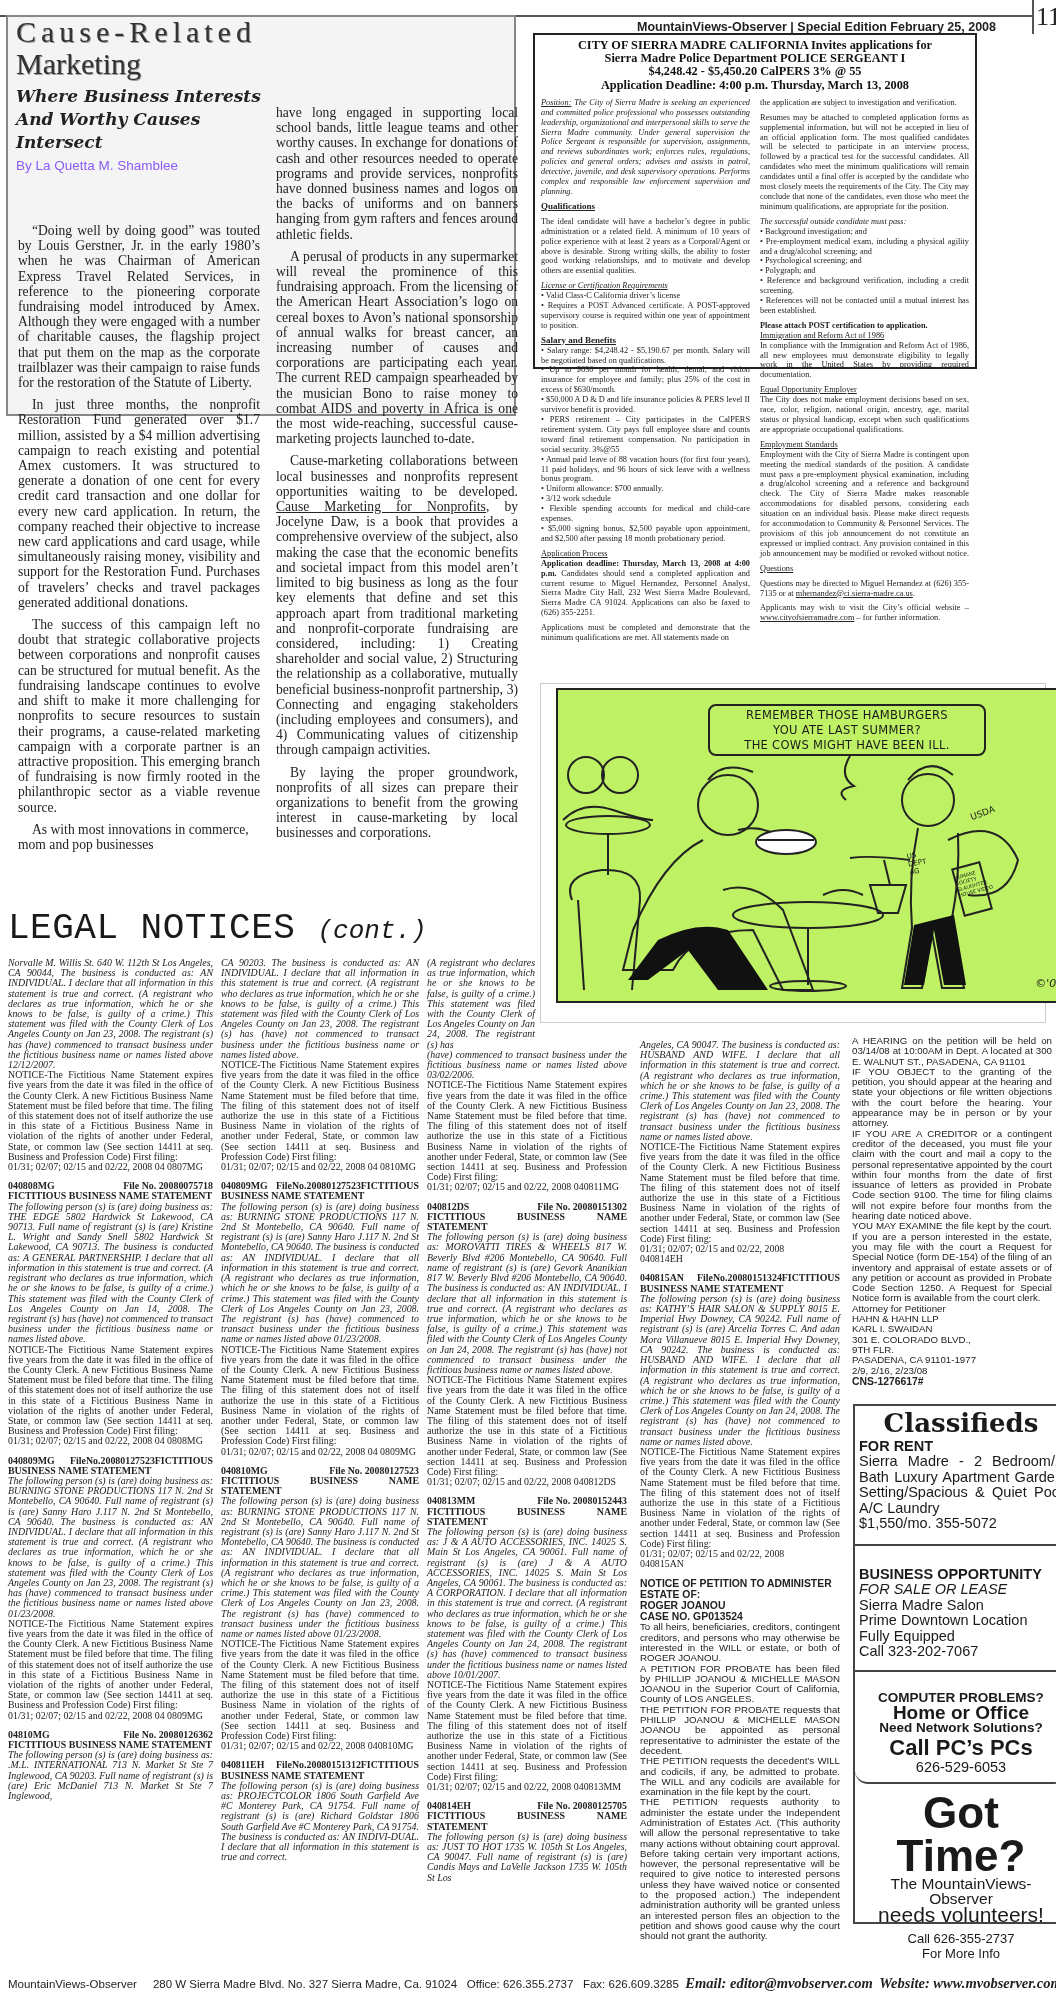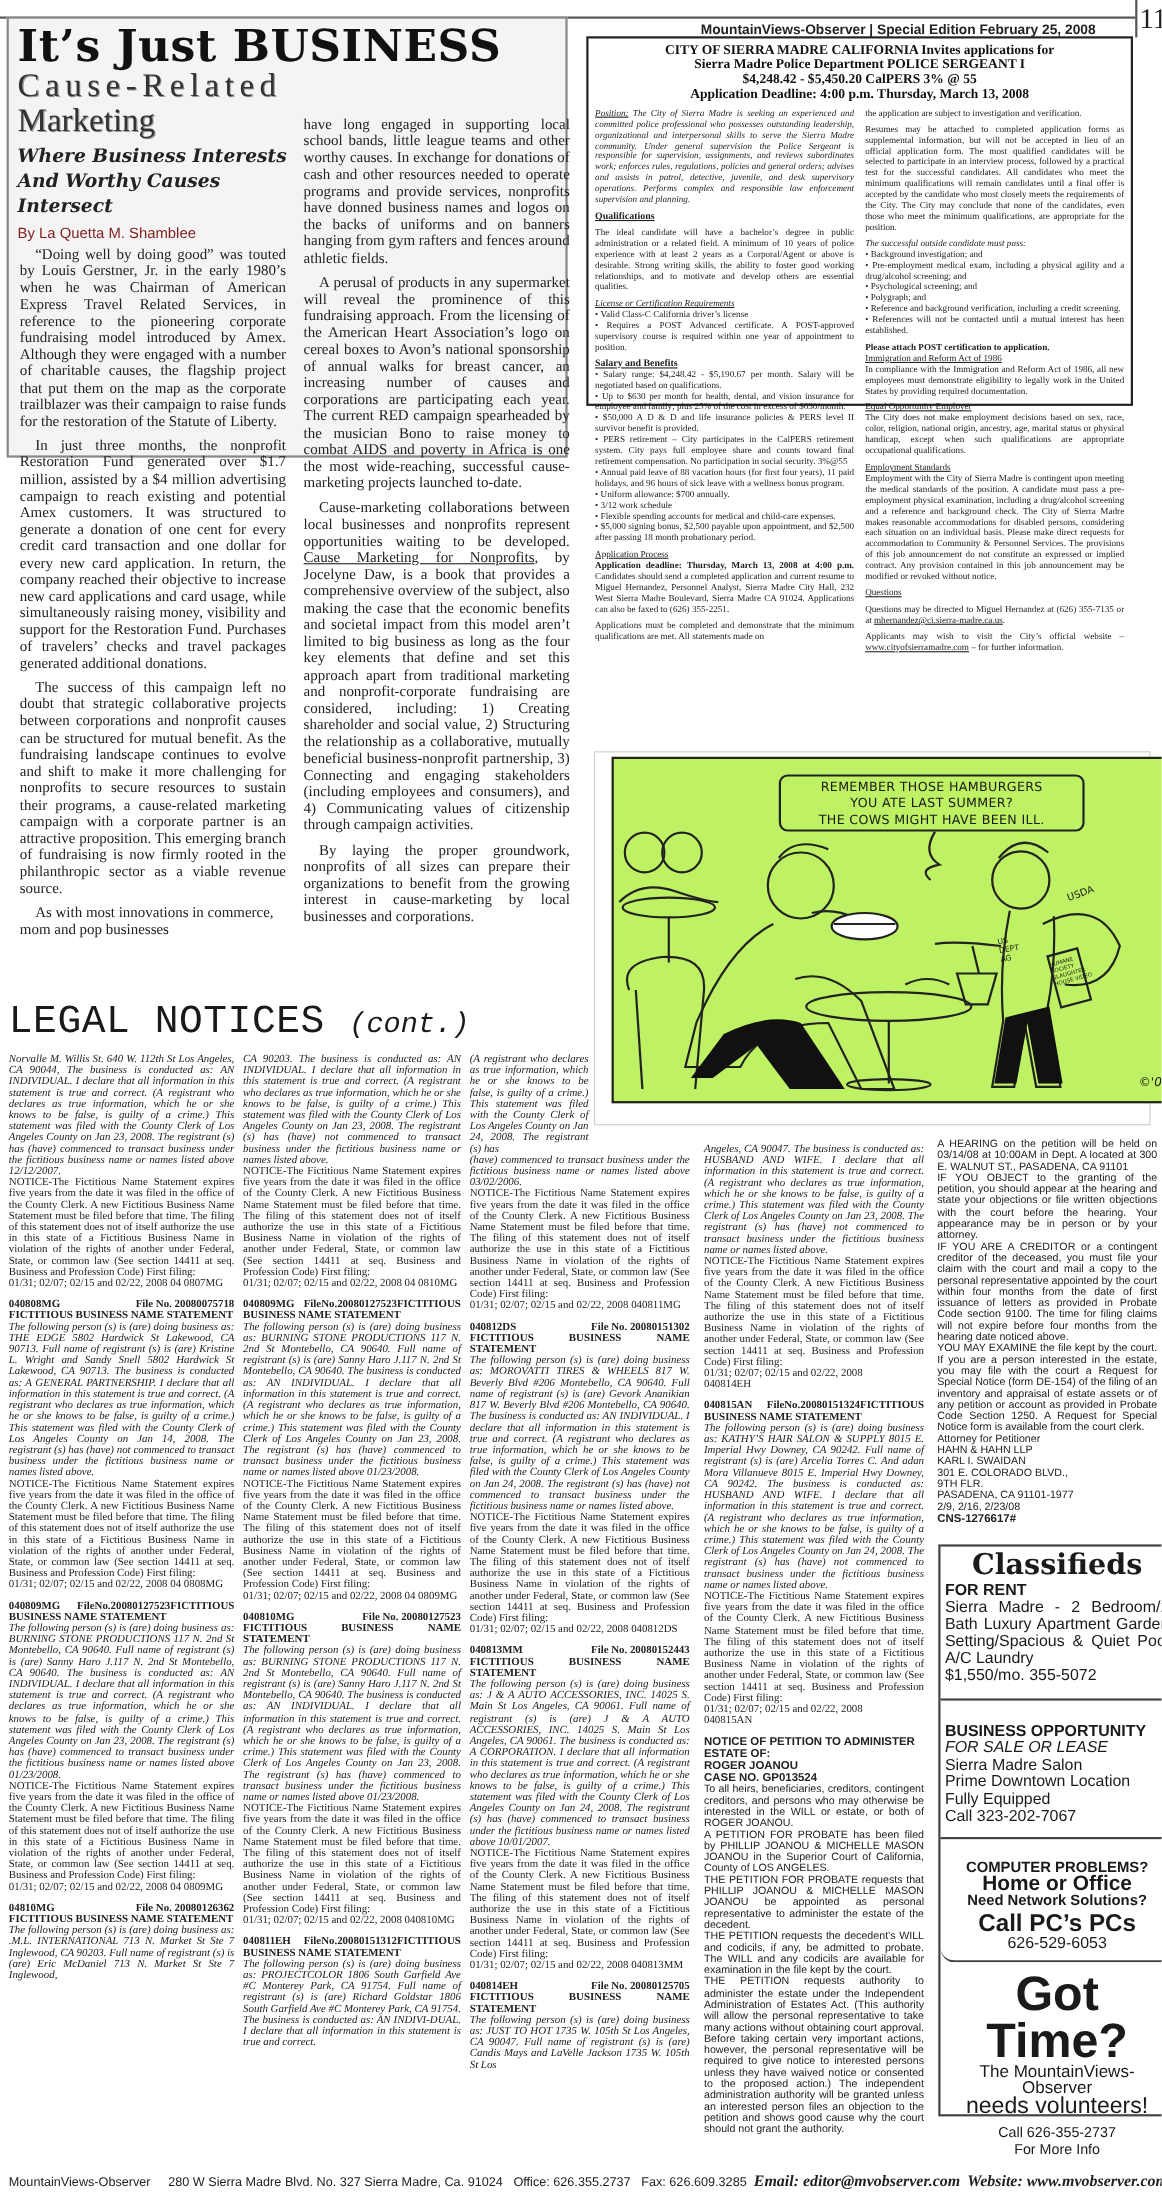--- a/index.html
+++ b/index.html
@@ -12,29 +12,29 @@
   .page-num { position: absolute; left: 1036px; top: 2px; font-size: 26px; font-family: "Liberation Serif", serif; color: #222; }
   .masthead { position: absolute; right: 60px; top: 20px; font-family: "Liberation Sans", sans-serif; font-weight: bold; font-size: 12.5px; color: #222; }
 
   
   .article { position: absolute; left: 6px; top: 15px; width: 510px; height: 400px; border: 2px solid #888; background: #f4f4f4; padding: 0 8px; }
   .article { height: 401px; top: 15px; }
   .art-title { font-family: "DejaVu Serif", serif; font-weight: 900; font-size: 40px; line-height: 42px; letter-spacing: 0.5px; margin-top: 4px; color: #111; }
   .art-sub1 { font-family: "Liberation Serif", serif; font-size: 30px; letter-spacing: 5px; line-height: 30px; color: #333; text-shadow: 1px 1px 0 #999; }
   .art-sub2 { font-family: "Liberation Serif", serif; font-size: 30px; line-height: 34px; color: #333; text-shadow: 1px 1px 0 #999; }
   .art-deck { font-family: "DejaVu Serif", serif; font-style: italic; font-weight: bold; font-size: 17px; line-height: 23px; color: #222; margin-top: 4px; }
-  .art-byline { font-family: "Liberation Sans", sans-serif; font-size: 13.5px; margin-top: 4px; color: #7f1d1d; }
+  .art-byline { font-family: "Liberation Sans", sans-serif; font-size: 13.5px; margin-top: 4px; color: #8b5cf6; }
   .art-cols { position: absolute; left: 10px; top: 90px; width: 490px; }
   .art-colL { position: absolute; left: 0; top: 116px; width: 242px; }
   .art-colR { position: absolute; left: 258px; top: 0; width: 242px; }
   .art-p { font-family: "Liberation Serif", serif; font-size: 13.6px; line-height: 15.2px; text-align: justify; text-indent: 14px; margin-bottom: 7px; color: #222; }
   .art-p .u { text-decoration: underline; }
 
   
-  .jobad { position: absolute; left: 533px; top: 33px; width: 497px; height: 330px; border: 2px solid #222; padding: 4px 6px; height: 336px; }
+  .jobad { position: absolute; left: 533px; top: 33px; width: 444px; height: 330px; border: 2px solid #222; padding: 4px 6px; height: 336px; }
   .jobad { height: 336px; }
   .job-head { text-align: center; font-weight: bold; font-size: 12.3px; line-height: 13.2px; color: #111; }
   .job-cols { display: flex; gap: 10px; margin-top: 6px; }
   .job-col { width: 50%; font-size: 8.3px; line-height: 9.9px; text-align: justify; color: #222; }
   .job-col p { margin-bottom: 5px; }
   .job-col .h { font-weight: bold; text-decoration: underline; font-size: 9px; }
   .job-col .ul { text-decoration: underline; }
   .job-col .it { font-style: italic; }
   .job-col .b { font-weight: bold; }
   .job-col ul { list-style: none; margin-bottom: 5px; }
@@ -76,21 +76,20 @@
 </style>
 </head>
 <body>
 
 <div class="top-rule"></div>
 <div class="page-num-box"></div>
 <div class="page-num">11</div>
 <div class="masthead">MountainViews-Observer | Special Edition  February 25, 2008</div>
 
 <div class="article">
-  <div class="art-title">It’s Just BUSINESS</div>
   <div class="art-sub1">Cause-Related</div>
   <div class="art-sub2">Marketing</div>
   <div style="width:245px">
     <div class="art-deck">Where Business Interests And Worthy Causes Intersect</div>
     <div class="art-byline">By La Quetta M. Shamblee</div>
   </div>
   <div class="art-cols">
     <div class="art-colL">
       <p class="art-p">“Doing well by doing good” was touted by Louis Gerstner, Jr. in the early 1980’s when he was Chairman of American Express Travel Related Services, in reference to the pioneering corporate fundraising model introduced by Amex. Although they were engaged with a number of charitable causes, the flagship project that put them on the map as the corporate trailblazer was their campaign to raise funds for the restoration of the Statute of Liberty.</p>
       <p class="art-p">In just three months, the nonprofit Restoration Fund generated over $1.7 million, assisted by a $4 million advertising campaign to reach existing and potential Amex customers. It was structured to generate a donation of one cent for every credit card transaction and one dollar for every new card application. In return, the company reached their objective to increase new card applications and card usage, while simultaneously raising money, visibility and support for the Restoration Fund. Purchases of travelers’ checks and travel packages generated additional donations.</p>

